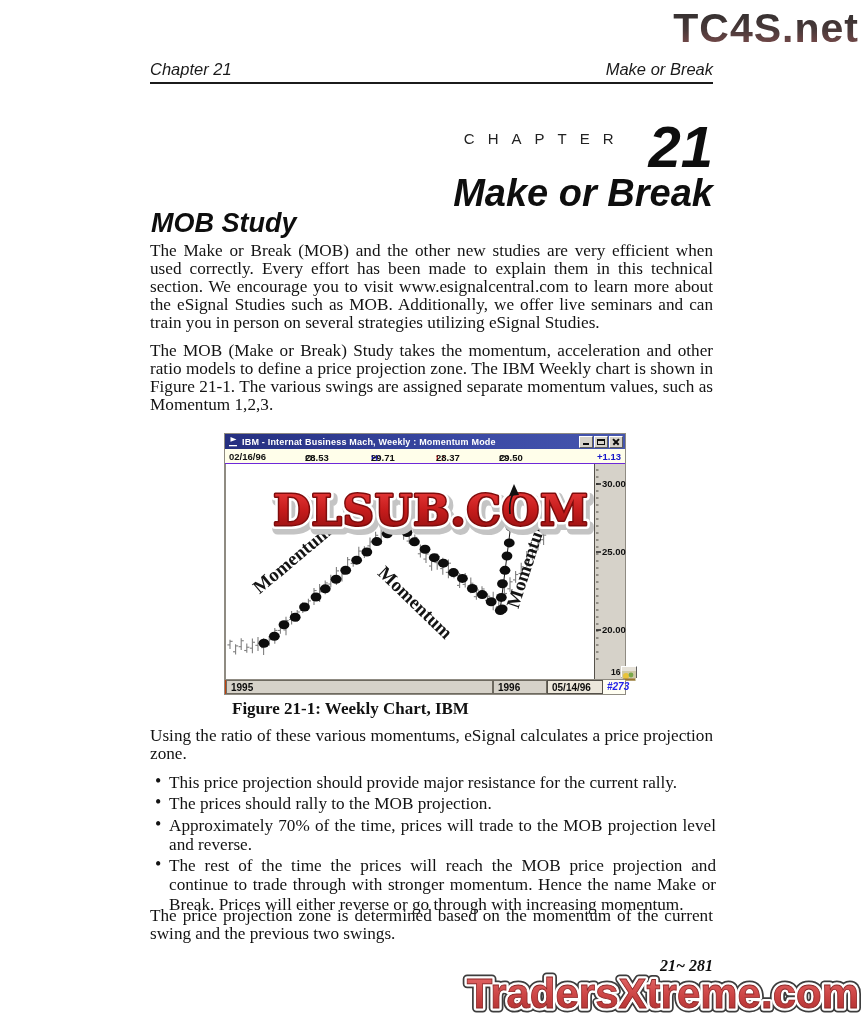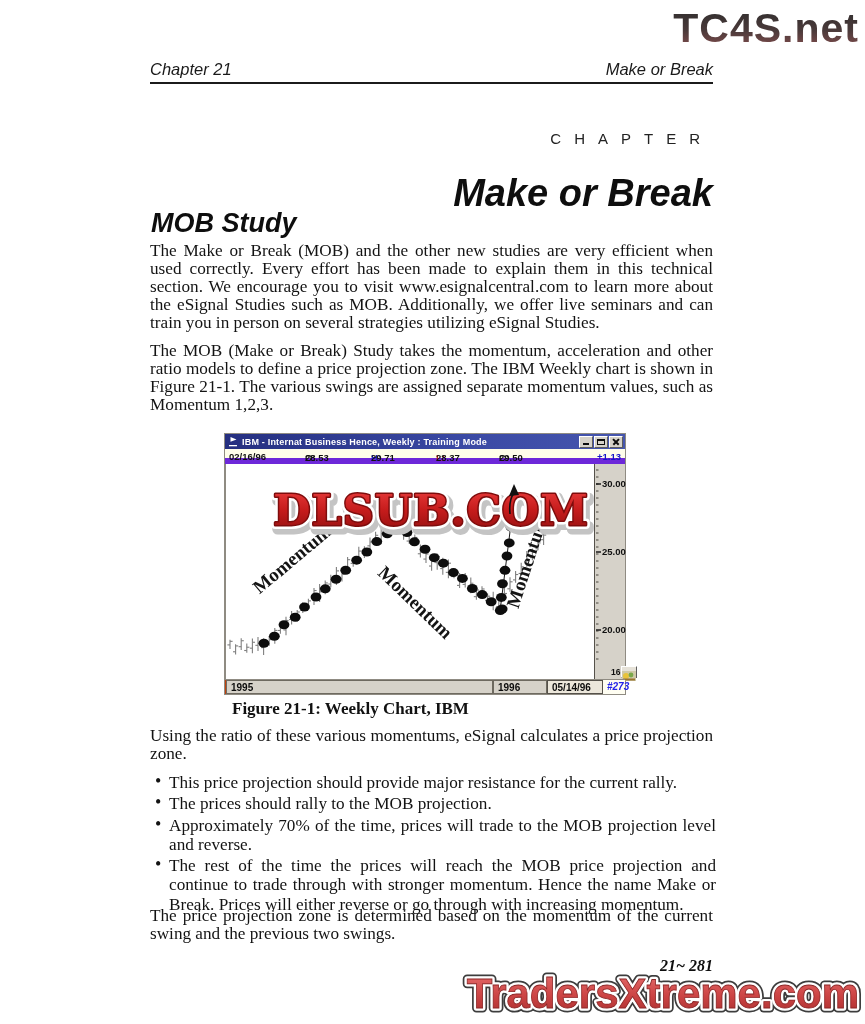--- a/index.html
+++ b/index.html
@@ -43,21 +43,21 @@
   #titlebar .ttext { color:#fff; font-size:9px; font-weight:bold; letter-spacing:.2px;
     white-space:nowrap; overflow:hidden; flex:1; }
   .winbtns { display:flex; gap:1px; }
   .wbtn { width:14px; height:12px; background:#d6d2c9; border:1px solid;
     border-color:#ffffff #5c5c5c #5c5c5c #ffffff; position:relative; }
   .g-min { position:absolute; left:3px; bottom:2px; width:6px; height:2px; background:#0c0c0c; }
   .g-max { position:absolute; left:2px; top:2px; width:8px; height:6px;
     border:1px solid #0c0c0c; border-top-width:2px; }
   .g-x1,.g-x2 { position:absolute; left:2px; top:4.5px; width:8px; height:1.6px; background:#0c0c0c; }
   .g-x1 { transform:rotate(45deg);} .g-x2 { transform:rotate(-45deg);}
-  #quotebar { height:15px; background:#fffeea; border-bottom:6px solid #6d28d9;
+  #quotebar { height:15px; background:#fffeea; border-bottom:1px solid #6d28d9;
     position:relative; font-size:9.5px; font-weight:bold; color:#111; }
   #quotebar span { position:absolute; top:1.5px; white-space:nowrap; }
   .q-date { left:4px; } .q-o { left:80px; } .q-h { left:146px; } .q-l { left:211px; } .q-c { left:274px; }
   .q-chg { right:4px; color:#1616c8; }
   .lab-h { color:#2020c4; } .lab-l { color:#c42020; }
   #plotwrap { display:flex; height:215px; }
   #plotarea { width:369px; height:215px; background:#ffffff; border-left:1px solid #8f8b82; position:relative; }
   #plot-svg { position:absolute; inset:0; }
   #yaxis { width:31px; height:215px; background:#d6d2c9; border-left:1px solid #55514a; position:relative; }
   #axis-svg { position:absolute; left:0; top:0; }
@@ -98,35 +98,36 @@
   </svg>
 
   <div class="runhead">
     <span class="rh-right">Make or Break</span>
     <span>Chapter 21</span>
   </div>
   <div class="headrule"></div>
 
   <div class="chapterline">
     <span class="chap-word">CHAPTER</span>
+    <span class="chap-num">21</span>
   </div>
   <div class="chap-title">Make or Break</div>
 
   <div class="mob-head">MOB Study</div>
 
   <p class="para" id="p1">The Make or Break (MOB) and the other new studies are very efficient when used correctly.  Every effort has been made to explain them in this technical section.  We encourage you to visit www.esignalcentral.com to learn more about the eSignal Studies such as MOB. Additionally, we offer live seminars and can train you in person on several strategies utilizing eSignal Studies.</p>
   <p class="para" id="p2">The MOB (Make or Break) Study takes the momentum, acceleration and other ratio models to define a price projection zone. The IBM Weekly chart is shown in Figure 21-1. The various swings are assigned separate momentum values, such as Momentum 1,2,3.</p>
 
   <div id="win">
     <div id="titlebar">
       <svg class="ticon" viewBox="0 0 11 11">
         <path d="M2.5,10 L2.5,1 L8.5,3.4 L2.5,5.8 Z" fill="#ffffff"></path>
         <rect x="1" y="9" width="8" height="1.3" fill="#ffffff"></rect>
       </svg>
-      <div class="ttext">IBM - Internat Business Hence, Weekly : Training Mode</div>
+      <div class="ttext">IBM - Internat Business Mach, Weekly : Momentum Mode</div>
       <div class="winbtns">
         <div class="wbtn">
             <div class="g-min"></div>
           </div>
         <div class="wbtn">
             <div class="g-max"></div>
           </div>
         <div class="wbtn">
             <div class="g-x1"></div>
             <div class="g-x2"></div>

